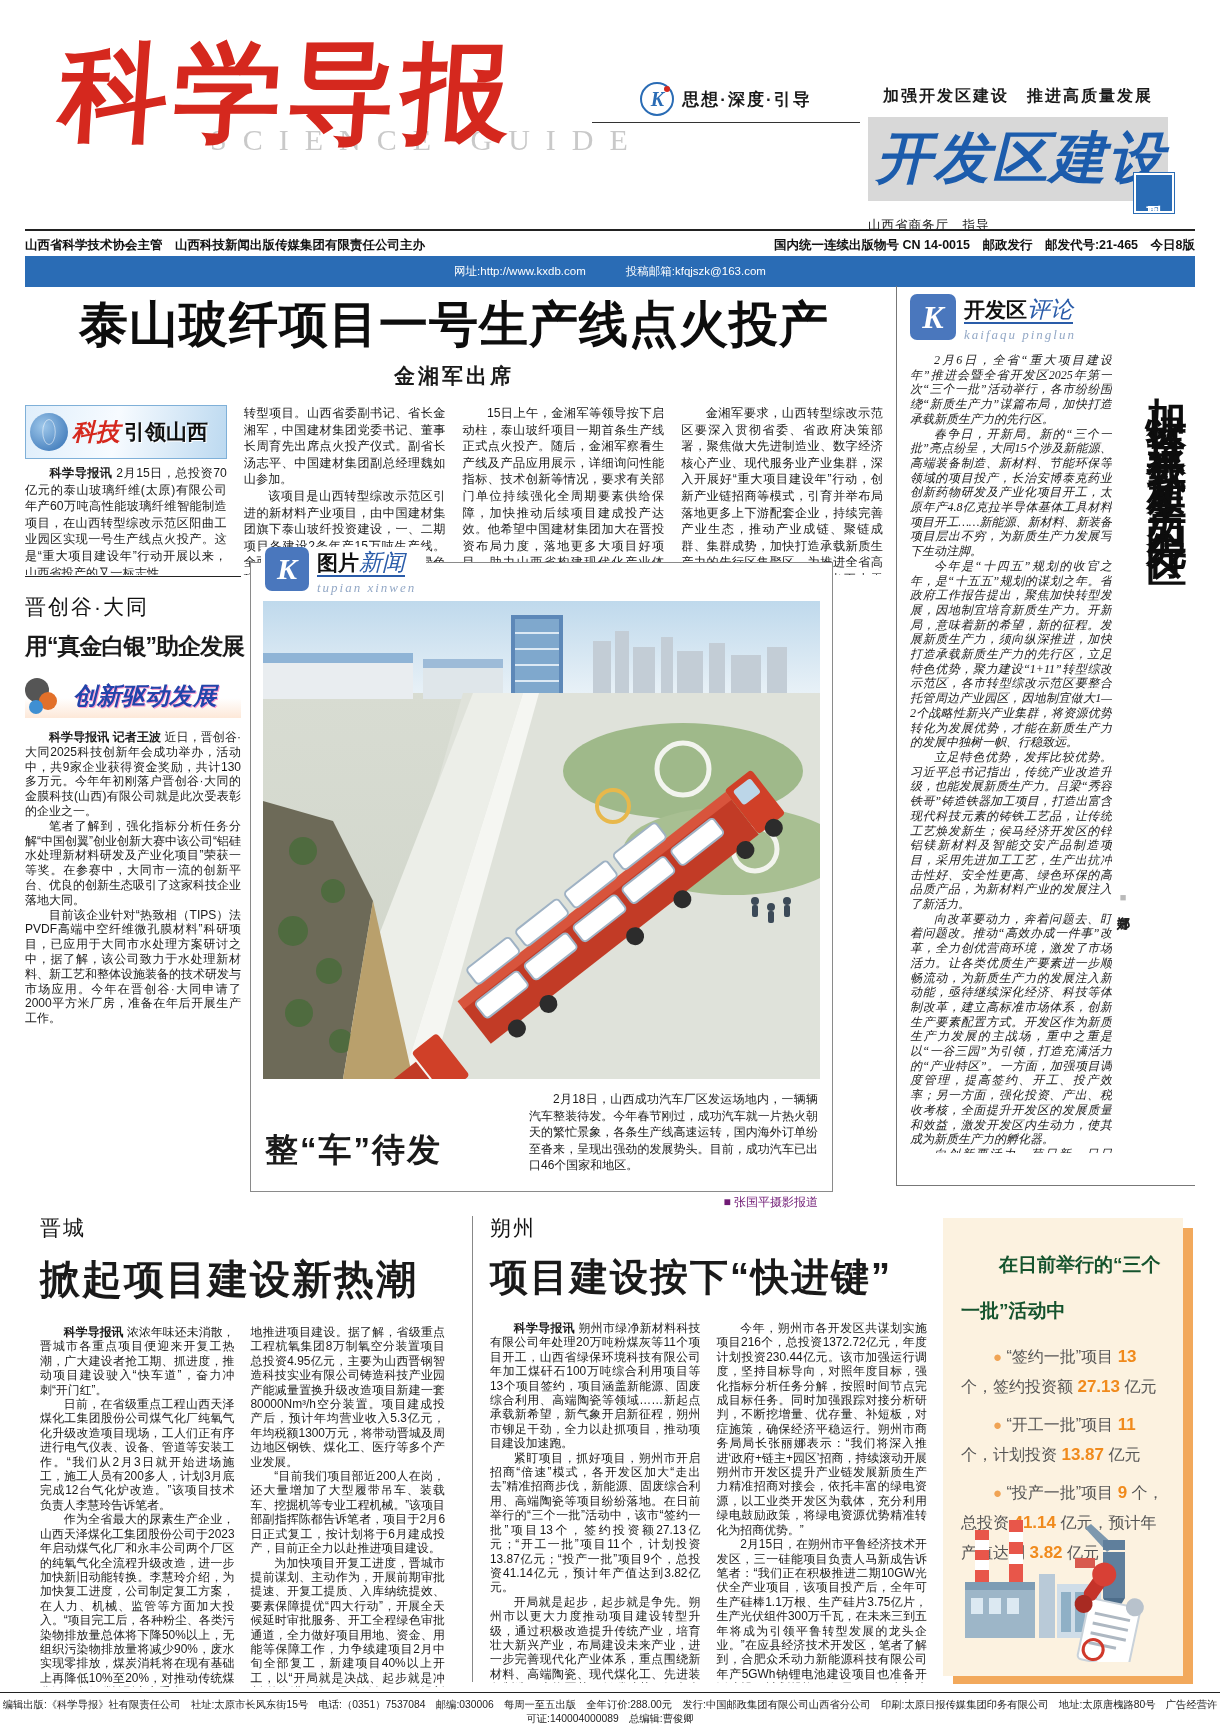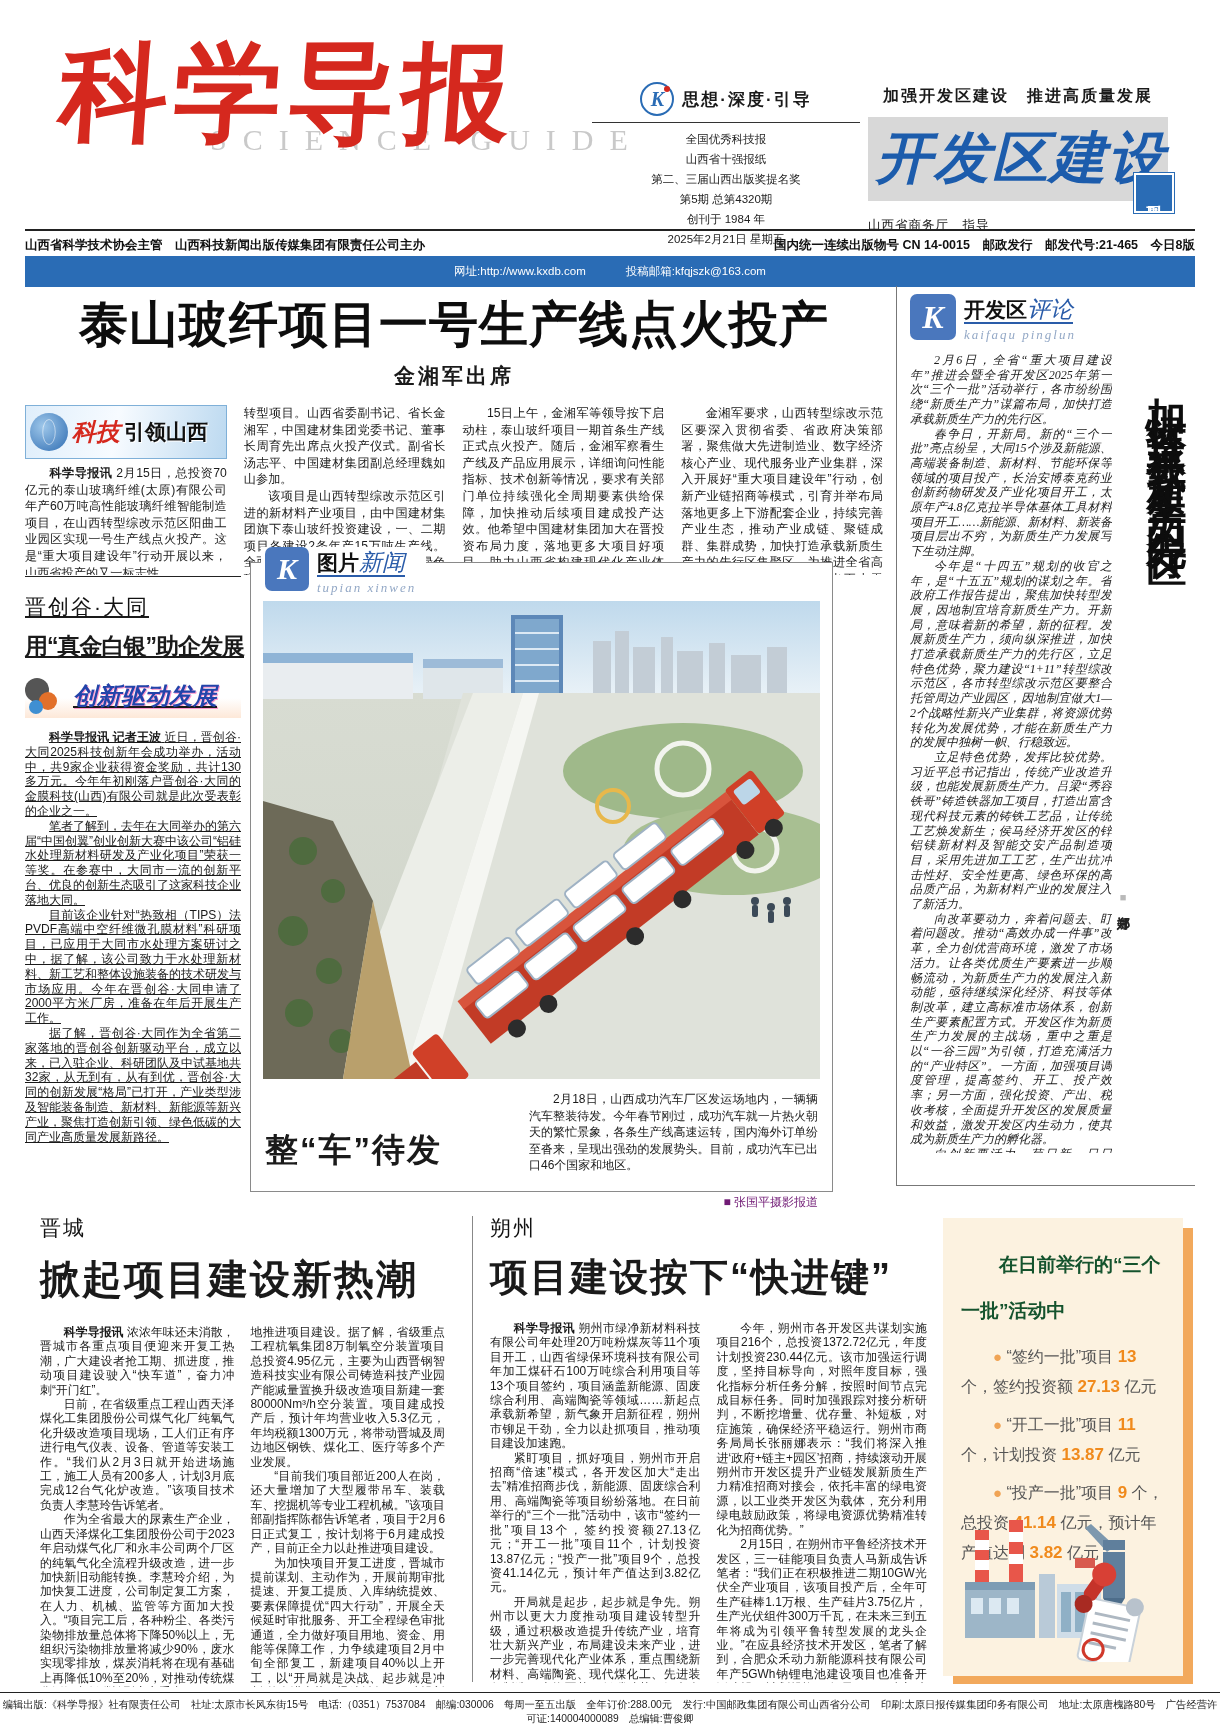--- a/index.html
+++ b/index.html
@@ -61,21 +61,21 @@
   
   .photo-box { border:1.5px solid #8a8a8a; position:relative; background:#fff; }
   .photo-logo { position:absolute; top:-16px; left:10px; background:#fff; padding:0 10px 0 4px; display:flex; gap:8px; align-items:flex-start; }
   .photo-frame { margin:38px 12px 0 12px; height:478px; overflow:hidden; }
   .caption-row { display:flex; padding:12px 14px 0 14px; gap:14px; }
   .caption-title { width:250px; font-size:33px; font-weight:900; letter-spacing:2px; align-self:center; white-space:nowrap; }
   .caption-text { flex:1; font-size:12px; line-height:16.5px; }
   .caption-credit { text-align:right; margin-top:20px; color:#701a75; }
 
   
-  .jcg { border-top:1.5px solid #222; padding-top:16px;text-decoration:underline; }
+  .jcg { border-top:1.5px solid #222; padding-top:16px; }
   .jcg-headline { font-size:23px; font-weight:900; margin-top:10px; letter-spacing:-1px; white-space:nowrap; }
   .innov-banner { margin-top:12px; height:44px; display:flex; align-items:center; gap:4px; background:linear-gradient(180deg,#ffffff 55%,#fde8d8 100%); overflow:hidden; }
   .gears { position:relative; width:44px; height:40px; flex:none; }
   .gears b { position:absolute; border-radius:50%; }
   .gears b:nth-child(1){ width:24px;height:24px;left:0;top:2px;background:#555; }
   .gears b:nth-child(2){ width:18px;height:18px;left:14px;top:16px;background:#e2702a; }
   .gears b:nth-child(3){ width:14px;height:14px;left:4px;top:24px;background:#3f8fd2; }
   .innov-text { color:#2244aa; font-weight:900; font-style:italic; font-size:24px; white-space:nowrap; text-shadow:1px 1px 0 #f9c; }
   .jcg-body { margin-top:12px; font-size:12px; line-height:14.8px; height:448px; overflow:hidden; }
 
@@ -107,28 +107,20 @@
   </div>
 
   <div class="abs mid-block" style="left:592px; top:82px; width:268px;">
     <div class="tagline-row">
       <span class="k-circle">
           <span>K</span>
           <i></i>
         </span>
       <span class="tagline">思想·深度·引导</span>
     </div>
-    <div class="cred">
-      <div>全国优秀科技报</div>
-      <div>山西省十强报纸</div>
-      <div>第二、三届山西出版奖提名奖</div>
-      <div>第5期 总第4320期</div>
-      <div>创刊于 1984 年</div>
-      <div>2025年2月21日 星期五</div>
-    </div>
   </div>
 
   <div class="abs" style="left:868px; top:86px; width:300px;">
     <div class="slogan">加强开发区建设　推进高质量发展</div>
     <div class="edition-box">
       <span class="edition-title">开发区建设</span>
       <span class="weekly-badge">周刊</span>
     </div>
     <div class="guidance">山西省商务厅　指导</div>
   </div>
@@ -203,23 +195,22 @@
     <div class="innov-banner">
       <span class="gears">
           <b></b>
           <b></b>
           <b></b>
         </span>
       <span class="innov-text">创新驱动发展</span>
     </div>
     <div class="jcg-body">
       <p class="news-p"><b>科学导报讯 记者王波</b> <span>近日，晋创谷·大同2025科技创新年会成功举办，活动中，共9家企业获得资金奖励，共计130多万元。今年年初刚落户晋创谷·大同的金膜科技(山西)有限公司就是此次受表彰的企业之一。</span></p>
-      <p class="news-p">笔者了解到，去年在大同举办的第六届“中国创翼”创业创新大赛中该公司“铝硅水处理新材料研发及产业化项目”荣获一等奖。在参赛中，大同市一流的创新平台、优良的创新生态吸引了这家科技企业落地大同。</p>
+      <p class="news-p">笔者了解到，强化指标分析任务分解“中国创翼”创业创新大赛中该公司“铝硅水处理新材料研发及产业化项目”荣获一等奖。在参赛中，大同市一流的创新平台、优良的创新生态吸引了这家科技企业落地大同。</p>
       <p class="news-p">目前该企业针对“热致相（TIPS）法PVDF高端中空纤维微孔膜材料”科研项目，已应用于大同市水处理方案研讨之中，据了解，该公司致力于水处理新材料、新工艺和整体设施装备的技术研发与市场应用。今年在晋创谷·大同申请了2000平方米厂房，准备在年后开展生产工作。</p>
-      <p class="news-p">据了解，晋创谷·大同作为全省第二家落地的晋创谷创新驱动平台，成立以来，已入驻企业、科研团队及中试基地共32家，从无到有，从有到优，晋创谷·大同的创新发展“格局”已打开，产业类型涉及智能装备制造、新材料、新能源等新兴产业，聚焦打造创新引领、绿色低碳的大同产业高质量发展新路径。</p>
     </div>
   </div>
 
   <div class="abs photo-box" style="left:250px; top:562px; width:583px; height:630px;">
     <div class="photo-logo">
       <span class="k-square" style="width:44px;height:44px;font-size:30px;">K</span>
       <span>
         <span class="sec-words">
           <span class="sec-main">图片</span><span class="sec-script">新闻</span>
         </span>

